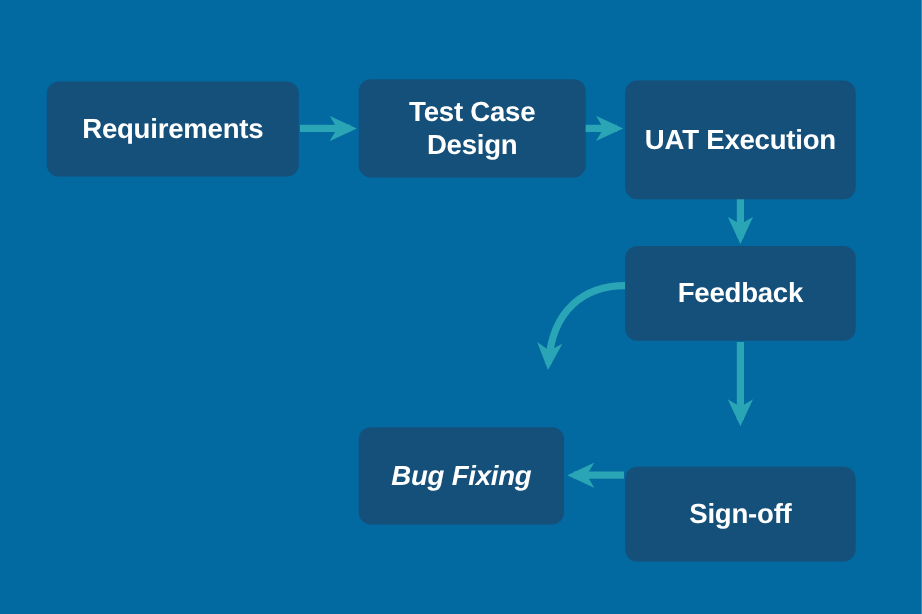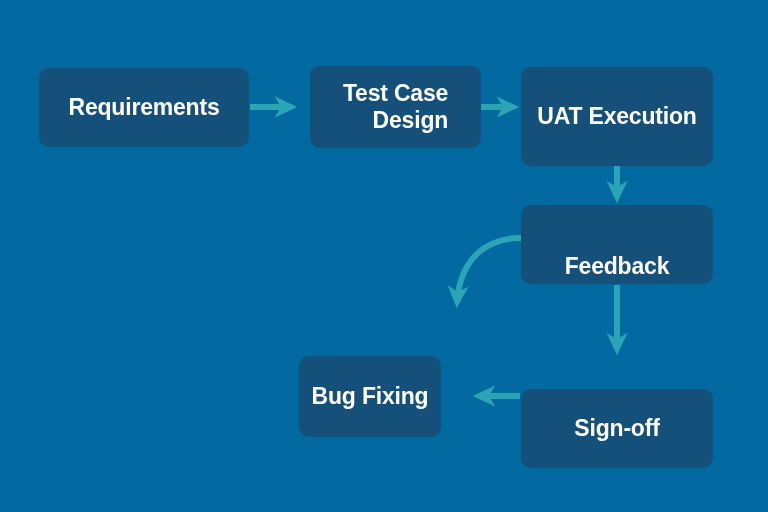--- a/index.html
+++ b/index.html
@@ -43,25 +43,25 @@
     box-sizing: border-box;
     padding: 4px 10px;
     z-index: 2;
   }
   .node-label {
     display: block;
     white-space: pre-line;
   }
   
   #node-requirements { left: 39px;  top: 68px;  width: 210px; height: 79px; }
-  #node-testcase     { left: 310px; top: 66px;  width: 171px; height: 82px; text-align: right; }
+  #node-testcase     { left: 299px; top: 66px;  width: 189px; height: 82px; }
   #node-uat          { left: 521px; top: 67px;  width: 192px; height: 99px; }
-  #node-feedback     { left: 521px; top: 205px; width: 192px; height: 79px; align-items: flex-end; }
+  #node-feedback     { left: 521px; top: 205px; width: 192px; height: 79px; }
   #node-signoff      { left: 521px; top: 357px; width: 192px; height: 79px; margin-top: 32px; }
-  #node-bugfixing    { left: 299px; top: 356px; width: 142px; height: 81px; }
+  #node-bugfixing    { left: 299px; top: 356px; width: 171px; height: 81px; font-style: italic; }
 </style>
 </head>
 <body>
 
 <div id="canvas">
 
   <svg id="edges" viewBox="0 0 768 512" width="768" height="512" xmlns="http://www.w3.org/2000/svg">
     <defs>
       <marker id="arrow-right" viewBox="0 0 10 10" refX="7.2" refY="5" markerWidth="4.0" markerHeight="4.0" orient="auto-start-reverse">
         <path d="M 0 0.6 L 9.4 5 L 0 9.4 L 2.6 5 Z" fill="#2aa5b5"></path>

